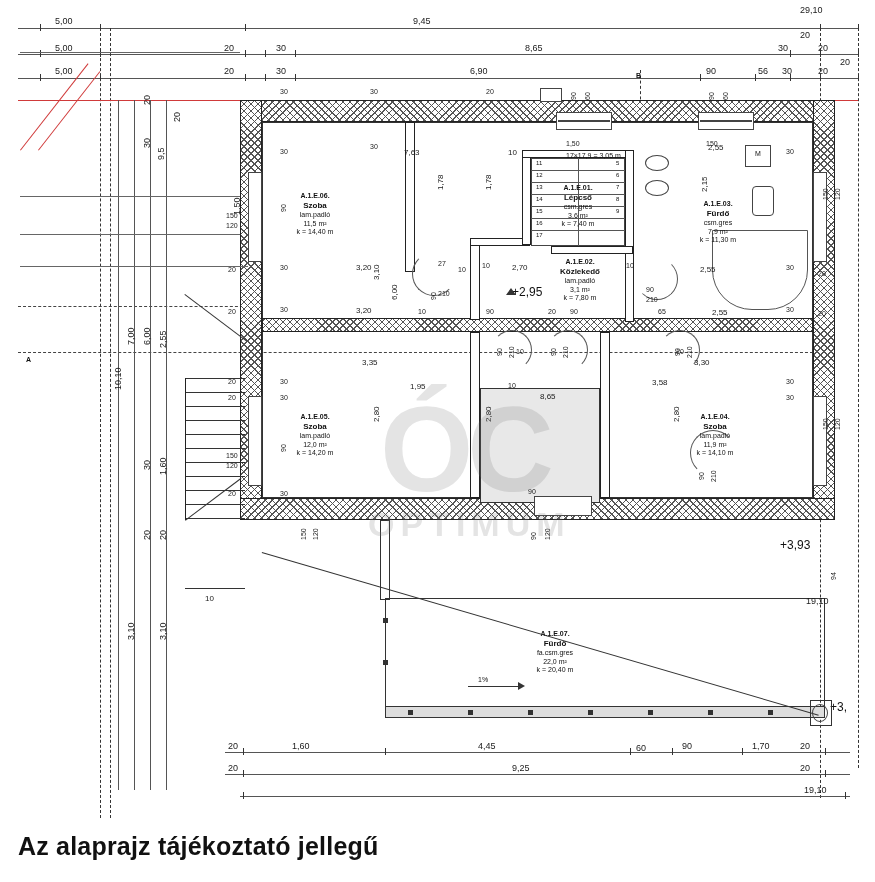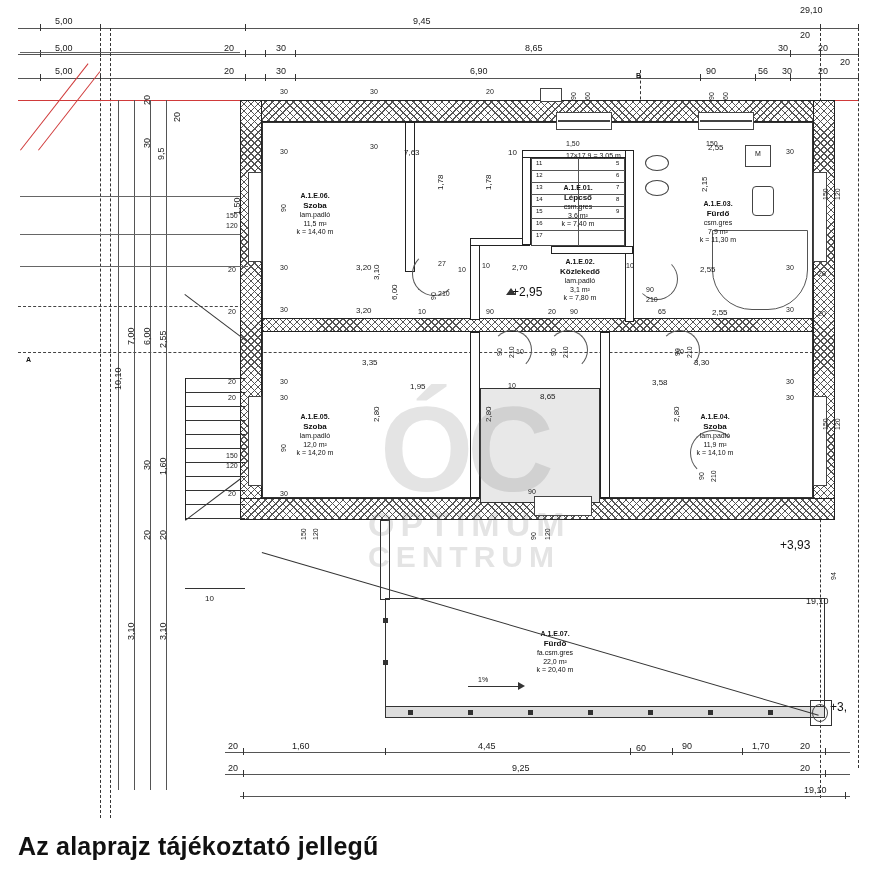--- a/index.html
+++ b/index.html
@@ -430,16 +430,15 @@
   <div class="tick" style="left:672px;top:748px;"></div>
   <div class="tick" style="left:742px;top:748px;"></div>
   <div class="tick" style="left:825px;top:748px;"></div>
   <div class="tick" style="left:243px;top:770px;"></div>
   <div class="tick" style="left:825px;top:770px;"></div>
   <div class="tick" style="left:243px;top:792px;"></div>
   <div class="tick" style="left:845px;top:792px;"></div>
 
   <div class="wm wm1">ÓC</div>
   <div class="wm" style="left:368px;top:505px;font-size:34px;letter-spacing:6px;">OPTIMUM</div>
-  <div class="wm" style="left:368px;top:540px;font-size:30px;letter-spacing:6px;">CENTRUM</div>
 
   <div class="caption">Az alaprajz tájékoztató jellegű</div>
 </div>
 
 </body></html>

